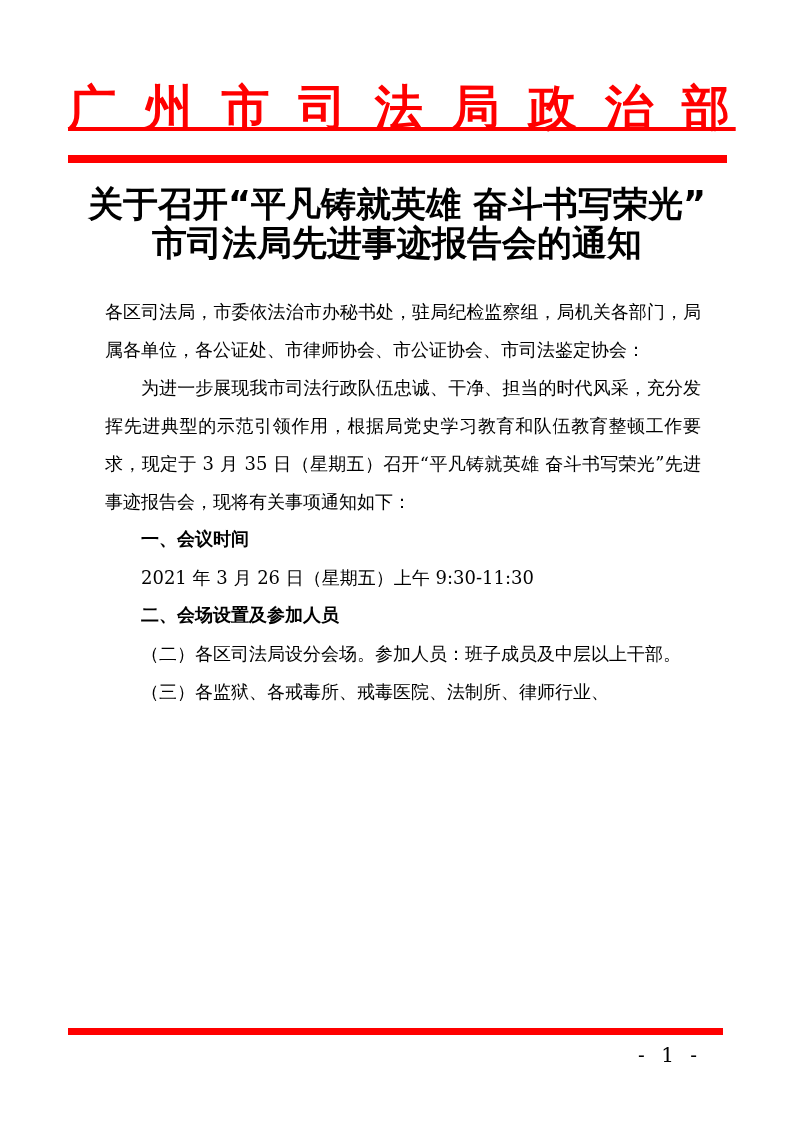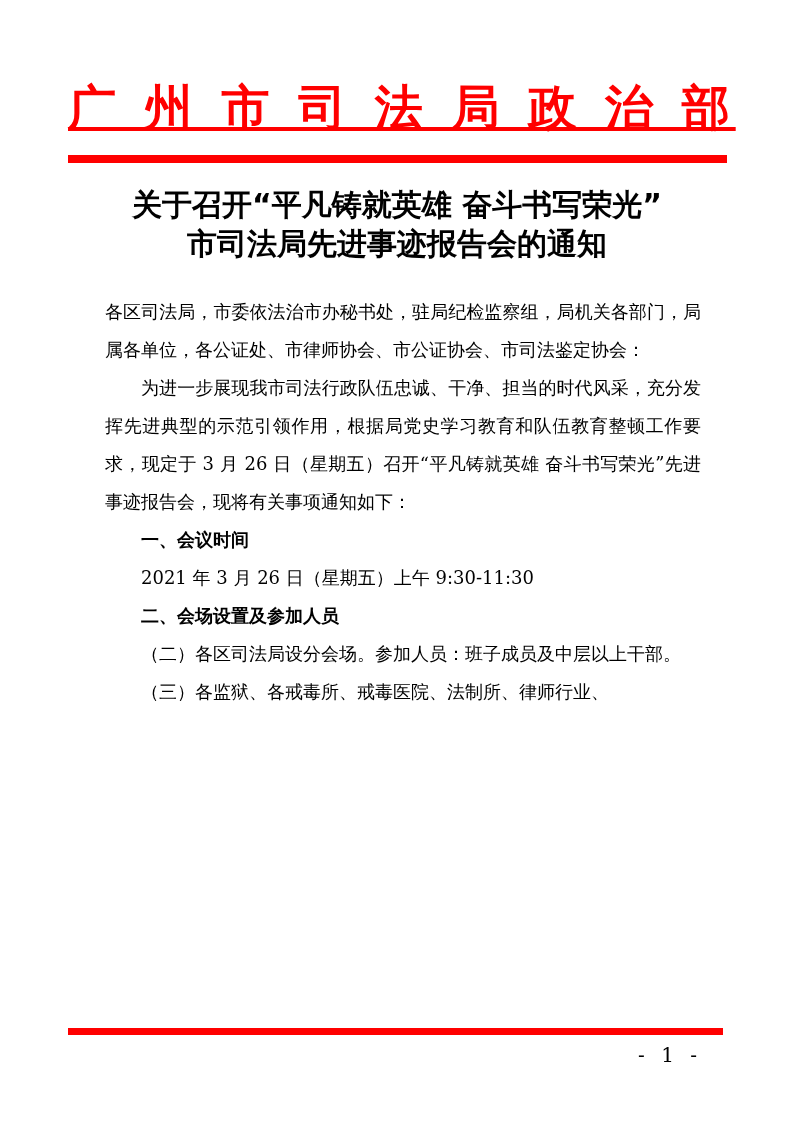--- a/index.html
+++ b/index.html
@@ -41,21 +41,21 @@
     background: var(--accent, #ff0000);
   }
   .doc-title {
     position: absolute;
     top: 185px;
     left: 40px;
     width: 714px;
     text-align: center;
     font-family: "DejaVu Sans", "Liberation Sans", sans-serif;
     font-weight: bold;
-    font-size: 30px;
+    font-size: 35px;
     line-height: 39px;
     color: #000000;
   }
   .body-text {
     position: absolute;
     top: 293px;
     left: 105px;
     width: 596px;
     height: 735px;
     overflow: hidden;
@@ -65,21 +65,21 @@
     text-justify: inter-character;
   }
   .para {
     margin: 0;
     padding: 0;
   }
   .indent {
     text-indent: 2em;
   }
   .heading {
-    font-family: Liberation Serif, serif;
+    font-family: Liberation Mono, monospace;
     font-weight: bold;
   }
   .footer-rule {
     position: absolute;
     top: 1028px;
     left: 68px;
     width: 655px;
     height: 7px;
     background: var(--accent, #ff0000);
   }
@@ -102,21 +102,21 @@
 
   <div class="letterhead-rule"></div>
 
   <div class="doc-title">
     <div>关于召开“平凡铸就英雄 奋斗书写荣光”</div>
     <div>市司法局先进事迹报告会的通知</div>
   </div>
 
   <div class="body-text">
     <p class="para">各区司法局，市委依法治市办秘书处，驻局纪检监察组，局机关各部门，局属各单位，各公证处、市律师协会、市公证协会、市司法鉴定协会：</p>
-    <p class="para indent">为进一步展现我市司法行政队伍忠诚、干净、担当的时代风采，充分发挥先进典型的示范引领作用，根据局党史学习教育和队伍教育整顿工作要求，现定于 3 月 26 日（星期五）召开“平凡铸就英雄 奋斗书写荣光”先进事迹报告会，现将有关事项通知如下：</p>
+    <p class="para indent">为进一步展现我市司法行政队伍忠诚、干净、担当的时代风采，充分发挥先进典型的示范引领作用，根据局党史学习教育和队伍教育整顿工作要求，现定于 3 月 35 日（星期五）召开“平凡铸就英雄 奋斗书写荣光”先进事迹报告会，现将有关事项通知如下：</p>
     <p class="para indent heading">一、会议时间</p>
     <p class="para indent">2021 年 3 月 26 日（星期五）上午 9:30-11:30</p>
     <p class="para indent heading">二、会场设置及参加人员</p>
     <p class="para indent">（二）各区司法局设分会场。参加人员：班子成员及中层以上干部。</p>
     <p class="para indent">（三）各监狱、各戒毒所、戒毒医院、法制所、律师行业、</p>
   </div>
 
   <div class="footer-rule"></div>
 
   <div class="page-number">- 1 -</div>

